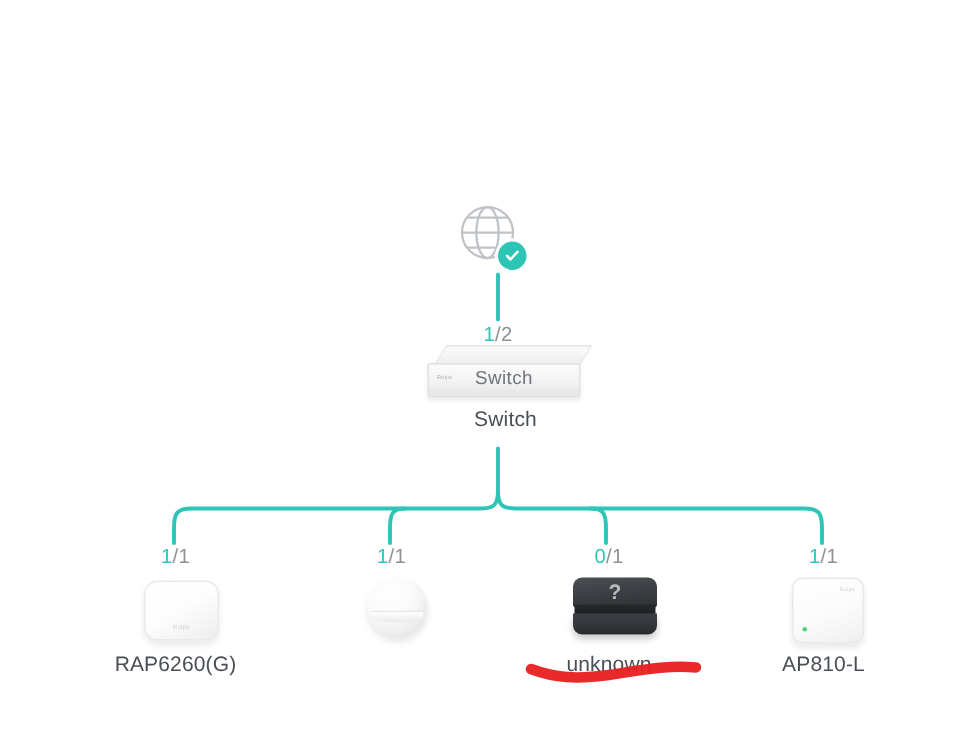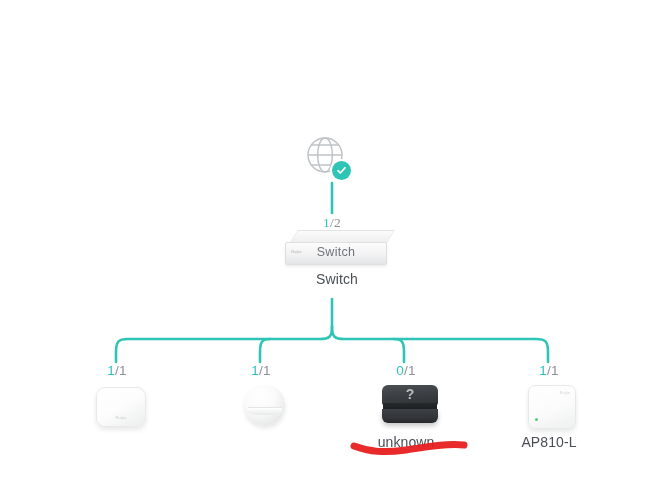--- a/index.html
+++ b/index.html
@@ -167,21 +167,21 @@
         </g>
       </svg>
       <span class="badge">
         <svg width="11" height="11" viewBox="0 0 11 11">
           <path d="M2,5.6 L4.3,8 L9,2.9" fill="none" stroke="#ffffff" stroke-width="1.7" stroke-linecap="round" stroke-linejoin="round"></path>
         </svg>
       </span>
     </div>
   </div>
 
-  <div class="node" style="left:306px;top:215px;width:52px;font-family:Liberation Serif, serif;">
+  <div class="node" style="left:306px;top:215px;width:52px;">
     <div class="port">
       <span class="on">1</span><span class="tot">/2</span>
     </div>
   </div>
 
   <div class="node" id="switch-node">
     <div class="switch-3d">
       <div class="sw-top"></div>
       <div class="sw-face">
         <div class="sw-brand">Ruijie</div>
@@ -193,20 +193,21 @@
 
   <div class="node" id="dev-rap6260">
     <div class="port">
       <span class="on">1</span><span class="tot">/1</span>
     </div>
     <div class="dev-art">
       <div class="ap-flat">
         <div class="brandmark">Ruijie</div>
       </div>
     </div>
+    <div class="label">RAP6260(G)</div>
   </div>
 
   <div class="node" id="dev-rap6202">
     <div class="port">
       <span class="on">1</span><span class="tot">/1</span>
     </div>
     <div class="dev-art">
       <div class="ap-dome"></div>
     </div>
   </div>

